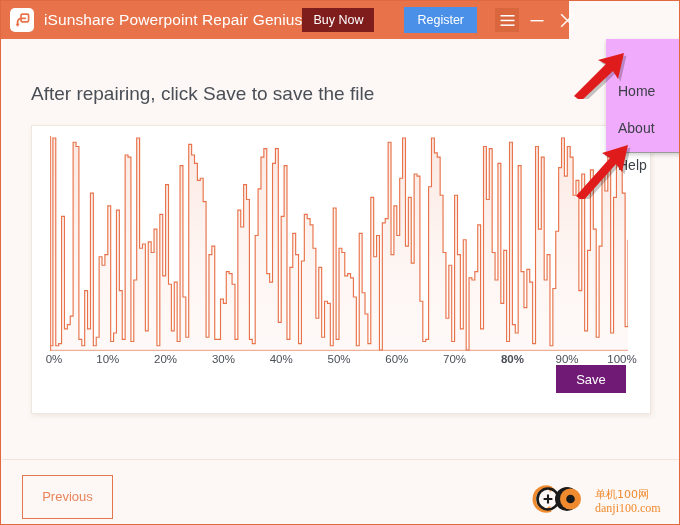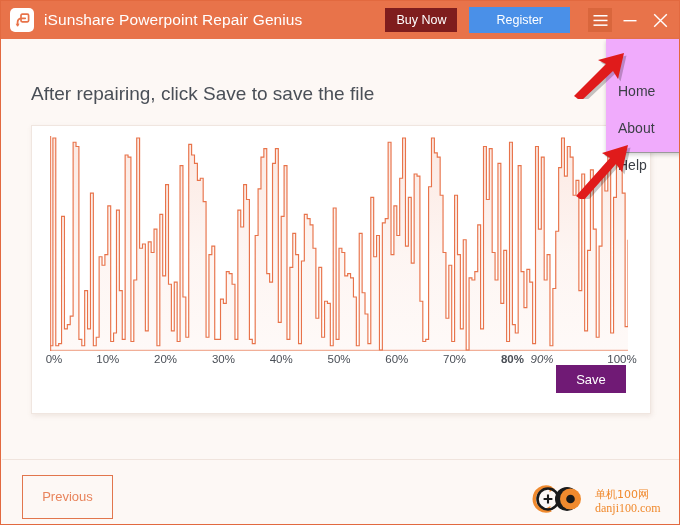--- a/index.html
+++ b/index.html
@@ -11,21 +11,21 @@
   #app{
     position:relative;width:680px;height:525px;
     box-sizing:border-box;
     border:1px solid #e2693f;
     background:#fdf8f5;
     overflow:hidden;
   }
 
   
   .titlebar{
-    position:absolute;left:0;top:0;width:680px;height:38px;
+    position:absolute;left:0;top:0;width:568px;height:38px;
     background:#e8734a;
     display:flex;align-items:center;
   }
   .logo-box{
     width:24px;height:24px;margin-left:9px;
     background:#ffffff;border-radius:5px;
     display:flex;align-items:center;justify-content:center;
     flex:none;
   }
   .app-title{
@@ -35,22 +35,22 @@
   .tb-spacer{flex:1;}
   .btn-buy{
     background:#7f1d1d;color:#ffffff;border:none;
     font-size:12.5px;font-family:inherit;
     padding:0 11px;height:24px;line-height:24px;
     cursor:pointer;white-space:nowrap;
   }
   .btn-register{
     background:#4a90e8;color:#ffffff;border:none;
     font-size:12.5px;font-family:inherit;
-    padding:0 27px;height:26px;line-height:26px;
-    margin-left:12px;cursor:pointer;white-space:nowrap;
+    padding:0 13px;height:26px;line-height:26px;
+    margin-left:30px;cursor:pointer;white-space:nowrap;
   }
   .winbtns{display:flex;align-items:center;margin-left:18px;}
   .wb{
     width:24px;height:24px;display:flex;align-items:center;
     justify-content:center;cursor:pointer;
   }
   .wb.active{background:#d9663c;}
   .wb svg{display:block;}
   .wb-min{margin-left:6px;}
   .wb-close{margin-left:6px;margin-right:9px;}
@@ -231,21 +231,21 @@
     <div class="xaxis" id="xaxis">
         <span class="xtick" style="left: 4px;">0%</span>
         <span class="xtick" style="left: 57.8px;">10%</span>
         <span class="xtick" style="left: 115.6px;">20%</span>
         <span class="xtick" style="left: 173.4px;">30%</span>
         <span class="xtick" style="left: 231.2px;">40%</span>
         <span class="xtick" style="left: 289px;">50%</span>
         <span class="xtick" style="left: 346.8px;">60%</span>
         <span class="xtick" style="left: 404.6px;">70%</span>
         <span class="xtick" style="left: 462.4px; font-weight: bold;">80%</span>
-        <span class="xtick" style="left: 492px; font-style: italic;">90%</span>
+        <span class="xtick" style="left: 517px;">90%</span>
         <span class="xtick" style="left: 572px;">100%</span>
       </div>
 
     <button class="btn-save">Save</button>
   </div>
 
   <div class="divider"></div>
   <button class="btn-prev">Previous</button>
 
   <div class="watermark">

